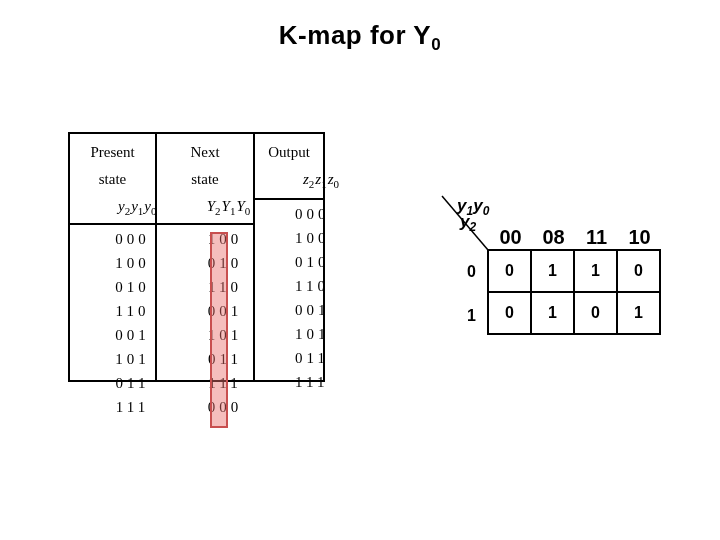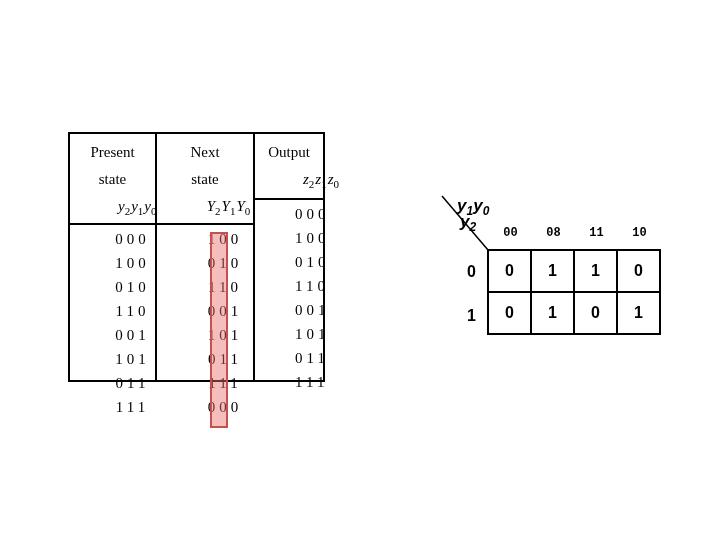--- a/index.html
+++ b/index.html
@@ -36,41 +36,42 @@
   .kmap-label-top { position:absolute; left:457px; top:196px;
                     font-family:"Liberation Sans", sans-serif; font-weight:bold;
                     font-style:italic; font-size:17px; }
   .kmap-label-left { position:absolute; left:460px; top:212px;
                      font-family:"Liberation Sans", sans-serif; font-weight:bold;
                      font-style:italic; font-size:17px; }
   .kmap-label-top sub, .kmap-label-left sub { font-size:12px; }
   .kmap-diagonal { position:absolute; left:440px; top:194px; }
 
   .kmap-colheaders { position:absolute; left:489px; top:226px; display:flex;
-                     font-family:Liberation Mono, monospace; font-weight:bold; font-size:12px; }
+                     font-family:Liberation Sans, sans-serif; font-weight:bold; font-size:20px; }
   .kmap-colheaders span { width:43px; text-align:center; }
 
   .kmap-rowlabel { position:absolute; left:452px; width:24px; height:42px; line-height:42px;
                    text-align:right; font-family:"Liberation Sans", sans-serif;
                    font-weight:bold; font-size:16px; }
   .kmap-rowlabel.r0 { top:251px; }
   .kmap-rowlabel.r1 { top:295px; }
 
   .kmap-grid { position:absolute; left:487px; top:249px; border-top:2px solid #000;
                border-left:2px solid #000; display:grid; grid-template-columns:repeat(4,43px); }
   .kcell { width:43px; height:42px; box-sizing:border-box; border-right:2px solid #000;
            border-bottom:2px solid #000; display:flex; align-items:center; justify-content:center;
            font-family:"Liberation Sans", sans-serif; font-weight:bold; font-size:16px;
            background:#fff; }
 </style>
 </head>
 <body>
 
 <div class="slide">
 
+  <div class="title"><span>K-map for Y</span><span class="t-sub">0</span></div>
 
   <div class="state-table">
 
     <div class="st-col c1">
       <div class="st-header">
         <div>Present</div>
         <div>state</div>
         <div class="st-vars"><i>y</i><sub>2</sub><i>y</i><sub>1</sub><i>y</i><sub>0</sub></div>
       </div>
       <div class="st-body">

